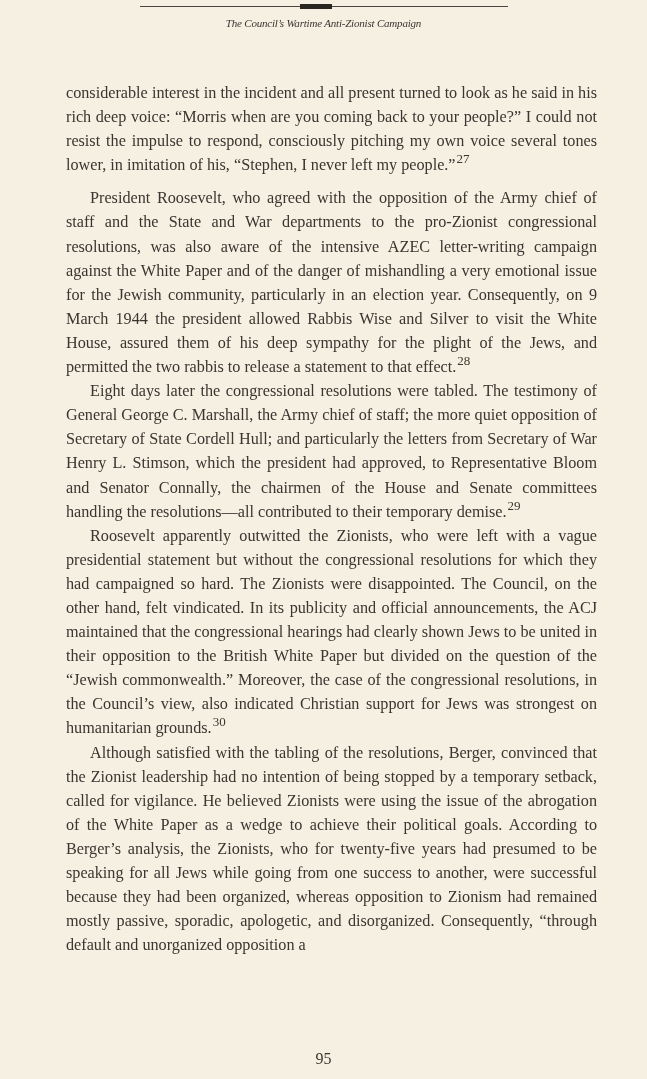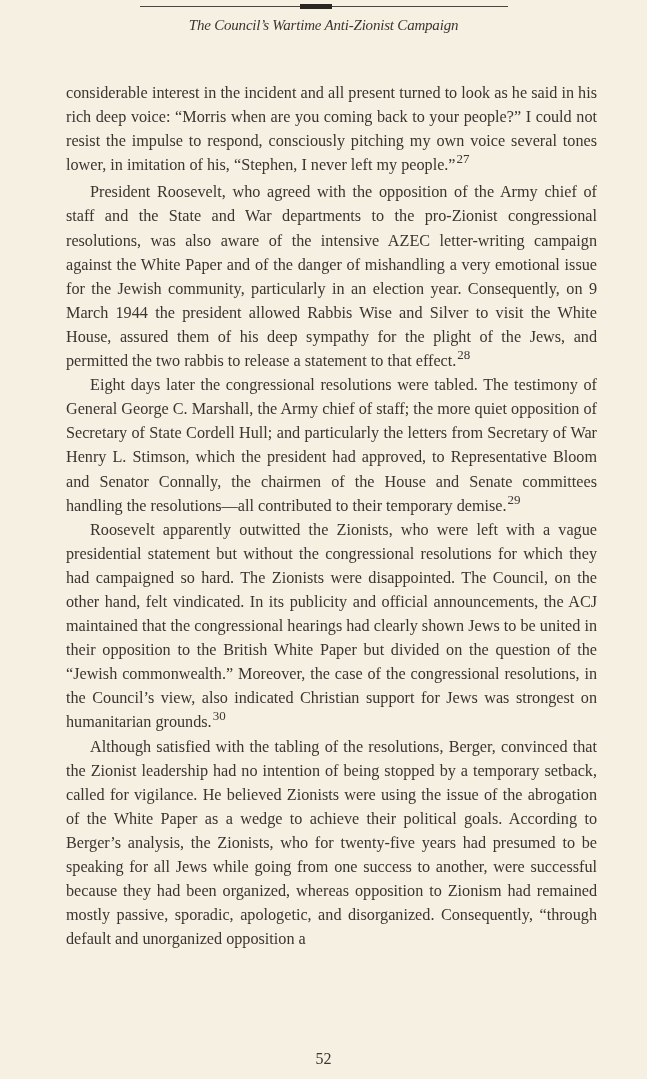--- a/index.html
+++ b/index.html
@@ -31,42 +31,42 @@
       height: 5px;
       background: #2a2622;
     }
     .running-head {
       position: absolute;
       top: 17px;
       left: 0;
       width: 647px;
       text-align: center;
       font-style: italic;
-      font-size: 15px;
+      font-size: 11px;
       color: #3a3530;
       letter-spacing: -0.2px;
     }
     .text-block {
       position: absolute;
       top: 81px;
       left: 66px;
       width: 531px;
       font-size: 16.2px;
       line-height: 24.1px;
       text-align: justify;
       hyphens: none;
     }
     .text-block p {
       margin: 0;
     }
     .text-block p.indent {
       text-indent: 24px;
     }
     .text-block p.gap {
-      margin-top: 3px;
+      margin-top: 9px;
     }
     sup {
       font-size: 13px;
       line-height: 0;
       vertical-align: 7px;
       margin-left: 1px;
     }
     .folio {
       position: absolute;
       top: 1050px;
@@ -85,13 +85,13 @@
 <div class="running-head">The Council’s Wartime Anti-Zionist Campaign</div>
 
 <div class="text-block">
   <p><span>considerable interest in the incident and all present turned to look as he said in his rich deep voice: “Morris when are you coming back to your people?” I could not resist the impulse to respond, consciously pitching my own voice several tones lower, in imitation of his, “Stephen, I never left my people.”</span><sup>27</sup></p>
   <p class="indent gap"><span>President Roosevelt, who agreed with the opposition of the Army chief of staff and the State and War departments to the pro-Zionist congressional resolutions, was also aware of the intensive AZEC letter-writing campaign against the White Paper and of the danger of mishandling a very emotional issue for the Jewish community, particularly in an election year. Consequently, on 9 March 1944 the president allowed Rabbis Wise and Silver to visit the White House, assured them of his deep sympathy for the plight of the Jews, and permitted the two rabbis to release a statement to that effect.</span><sup>28</sup></p>
   <p class="indent"><span>Eight days later the congressional resolutions were tabled. The testimony of General George C. Marshall, the Army chief of staff; the more quiet opposition of Secretary of State Cordell Hull; and particularly the letters from Secretary of War Henry L. Stimson, which the president had approved, to Representative Bloom and Senator Connally, the chairmen of the House and Senate committees handling the resolutions—all contributed to their temporary demise.</span><sup>29</sup></p>
   <p class="indent"><span>Roosevelt apparently outwitted the Zionists, who were left with a vague presidential statement but without the congressional resolutions for which they had campaigned so hard. The Zionists were disappointed. The Council, on the other hand, felt vindicated. In its publicity and official announcements, the ACJ maintained that the congressional hearings had clearly shown Jews to be united in their opposition to the British White Paper but divided on the question of the “Jewish commonwealth.” Moreover, the case of the congressional resolutions, in the Council’s view, also indicated Christian support for Jews was strongest on humanitarian grounds.</span><sup>30</sup></p>
   <p class="indent"><span>Although satisfied with the tabling of the resolutions, Berger, convinced that the Zionist leadership had no intention of being stopped by a temporary setback, called for vigilance. He believed Zionists were using the issue of the abrogation of the White Paper as a wedge to achieve their political goals. According to Berger’s analysis, the Zionists, who for twenty-five years had presumed to be speaking for all Jews while going from one success to another, were successful because they had been organized, whereas opposition to Zionism had remained mostly passive, sporadic, apologetic, and disorganized. Consequently, “through default and unorganized opposition a</span></p>
 </div>
 
-<div class="folio">52</div>
+<div class="folio">95</div>
 
 </body></html>

